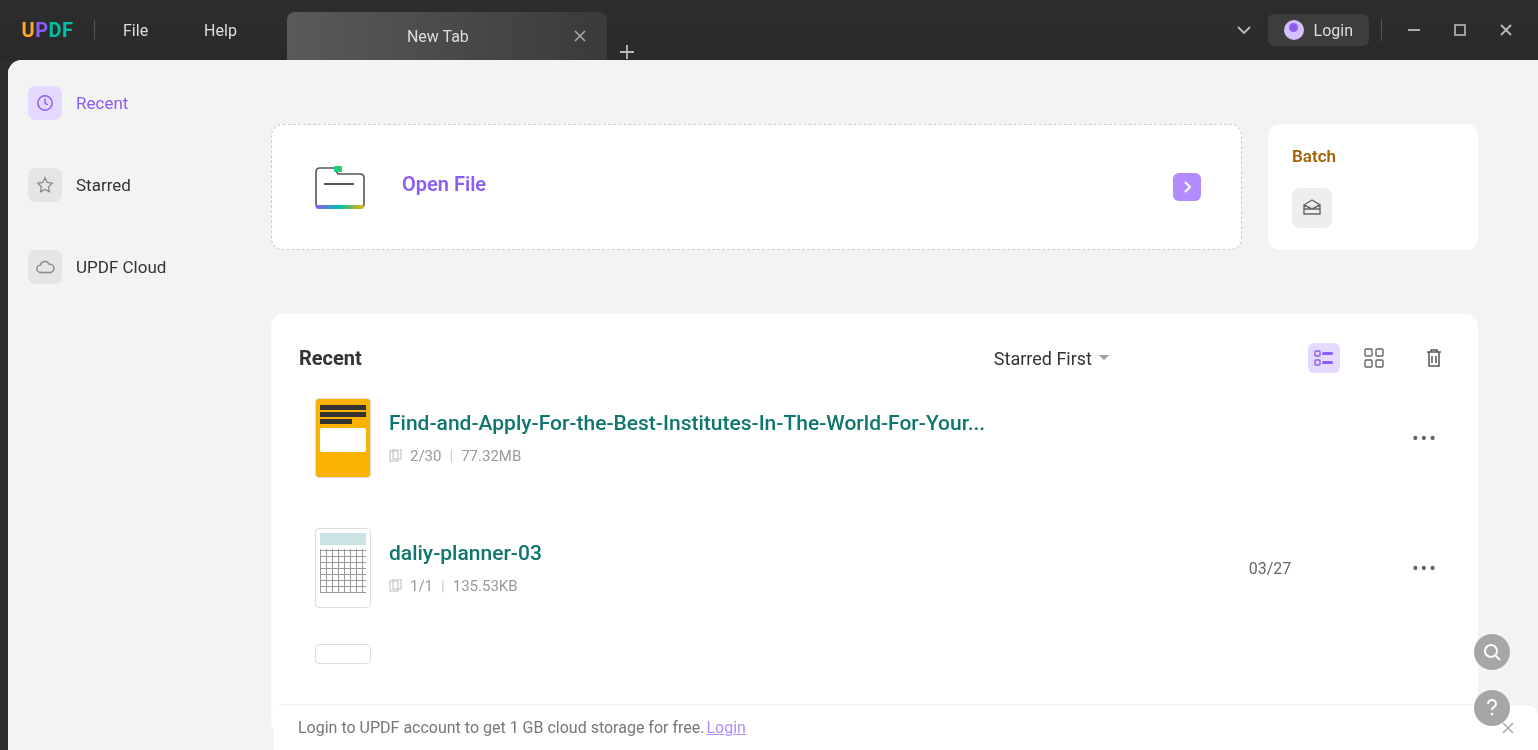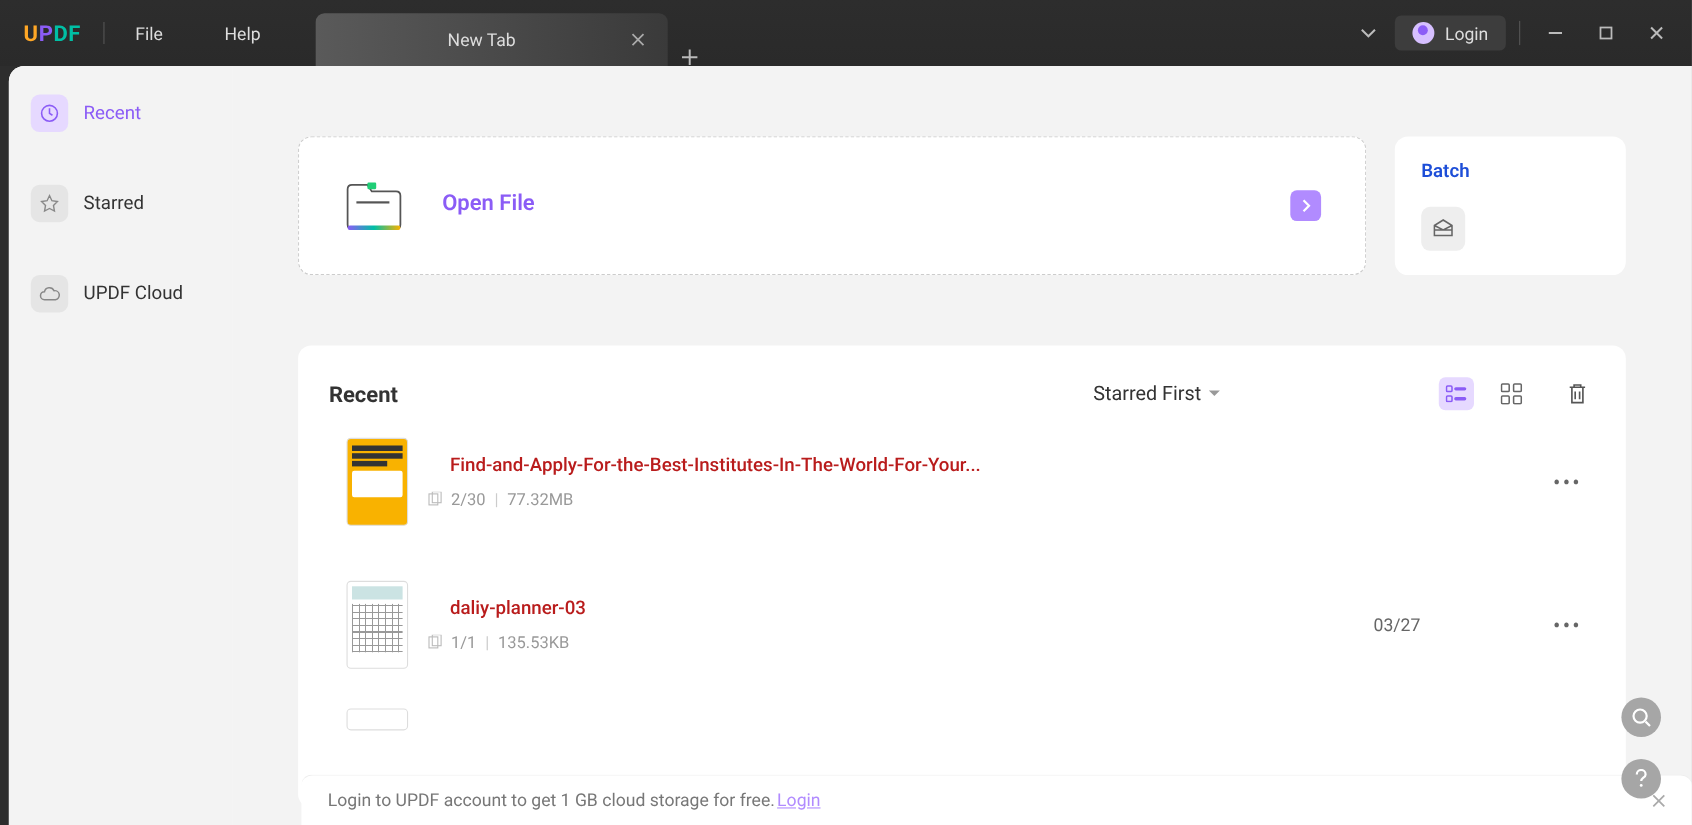--- a/index.html
+++ b/index.html
@@ -36,39 +36,39 @@
 .side-item.active .side-icon { background:#e6d9ff; color:#8b5cf6; }
 
 .content { flex:1; background:#f3f3f3; padding:64px 60px 0 60px; overflow:hidden; position:relative; }
 .top-row { display:flex; gap:26px; }
 .open-card { flex:1; border:1px dashed #ccc; border-radius:12px; background:#fff; padding:34px 40px; display:flex; align-items:center; gap:34px; cursor:pointer; }
 .folder-icon { width:56px; position:relative; }
 .open-text h2 { font-size:20px; color:#8b5cf6; font-weight:600; margin-bottom:6px; }
 .open-text p { font-size:16px; color:#888; }
 .open-arrow { margin-left:auto; width:28px; height:28px; border-radius:6px; background:#b18bff; display:flex; align-items:center; justify-content:center; color:#fff; }
 .batch-card { width:210px; background:#fff; border-radius:12px; padding:22px 24px; }
-.batch-card h3 { font-size:17px; color:#1d4ed8; font-weight:600; margin-bottom:22px; }
+.batch-card h3 { font-size:17px; color:#a16207; font-weight:600; margin-bottom:22px; }
 .batch-icon { width:40px; height:40px; background:#eee; border-radius:8px; display:flex; align-items:center; justify-content:center; cursor:pointer; }
 
 .files-card { margin-top:64px; background:#fff; border-radius:12px; padding:28px 28px 0 28px; height:420px; }
 .files-head { display:flex; align-items:center; }
 .files-head h3 { font-size:20px; color:#333; }
 .sort { margin-left:auto; display:flex; align-items:center; gap:6px; font-size:18px; color:#333; cursor:pointer; margin-right:180px; }
 .view-btn { width:32px; height:30px; border-radius:6px; display:flex; align-items:center; justify-content:center; margin-left:18px; cursor:pointer; }
 .view-btn.active { background:#e6d9ff; }
 .trash-btn { width:32px; height:32px; margin-left:28px; display:flex; align-items:center; justify-content:center; cursor:pointer; }
 
 .file-row { display:flex; align-items:center; padding:24px 0 26px 16px; }
 .thumb { width:56px; height:80px; border:1px solid #ddd; border-radius:4px; background:#fff; overflow:hidden; }
 .thumb.yellow { background:#f9b200; padding:6px 4px; }
 .thumb.yellow .bar { height:5px; background:#333; margin-bottom:2px; }
 .thumb.planner .hdr { height:12px; background:#cbe3e3; margin:4px; }
 .thumb.planner .grid { height:44px; margin:0 4px; background:repeating-linear-gradient(0deg,#999 0 1px,transparent 1px 6px),repeating-linear-gradient(90deg,#999 0 1px,transparent 1px 6px); }
 .file-info { margin-left:18px; flex:1; }
-.file-name { font-size:17px; color:#b91c1c; font-weight:500; margin-bottom:12px;margin-left:20px; }
+.file-name { font-size:21px; color:#0f766e; font-weight:500; margin-bottom:12px; }
 .file-meta { display:flex; align-items:center; gap:8px; font-size:15px; color:#999; }
 .file-meta .sep { color:#ccc; }
 .file-time { width:260px; font-size:16px; color:#666; text-align:center; }
 .file-more { width:50px; text-align:center; font-size:20px; color:#666; cursor:pointer; letter-spacing:2px; }
 
 .banner { position:absolute; left:266px; right:0; bottom:0; height:46px; background:#fff; border-top:1px solid #eee; border-radius:10px 10px 0 0; display:flex; align-items:center; padding:0 24px; font-size:16px; color:#777; }
 .banner a { color:#b18bff; text-decoration:underline; cursor:pointer; margin-left:2px; }
 .banner-close { margin-left:auto; color:#aaa; cursor:pointer; }
 
 .fab { position:absolute; right:28px; width:36px; height:36px; border-radius:50%; background:#a6a6a6; color:#fff; display:flex; align-items:center; justify-content:center; cursor:pointer; }

